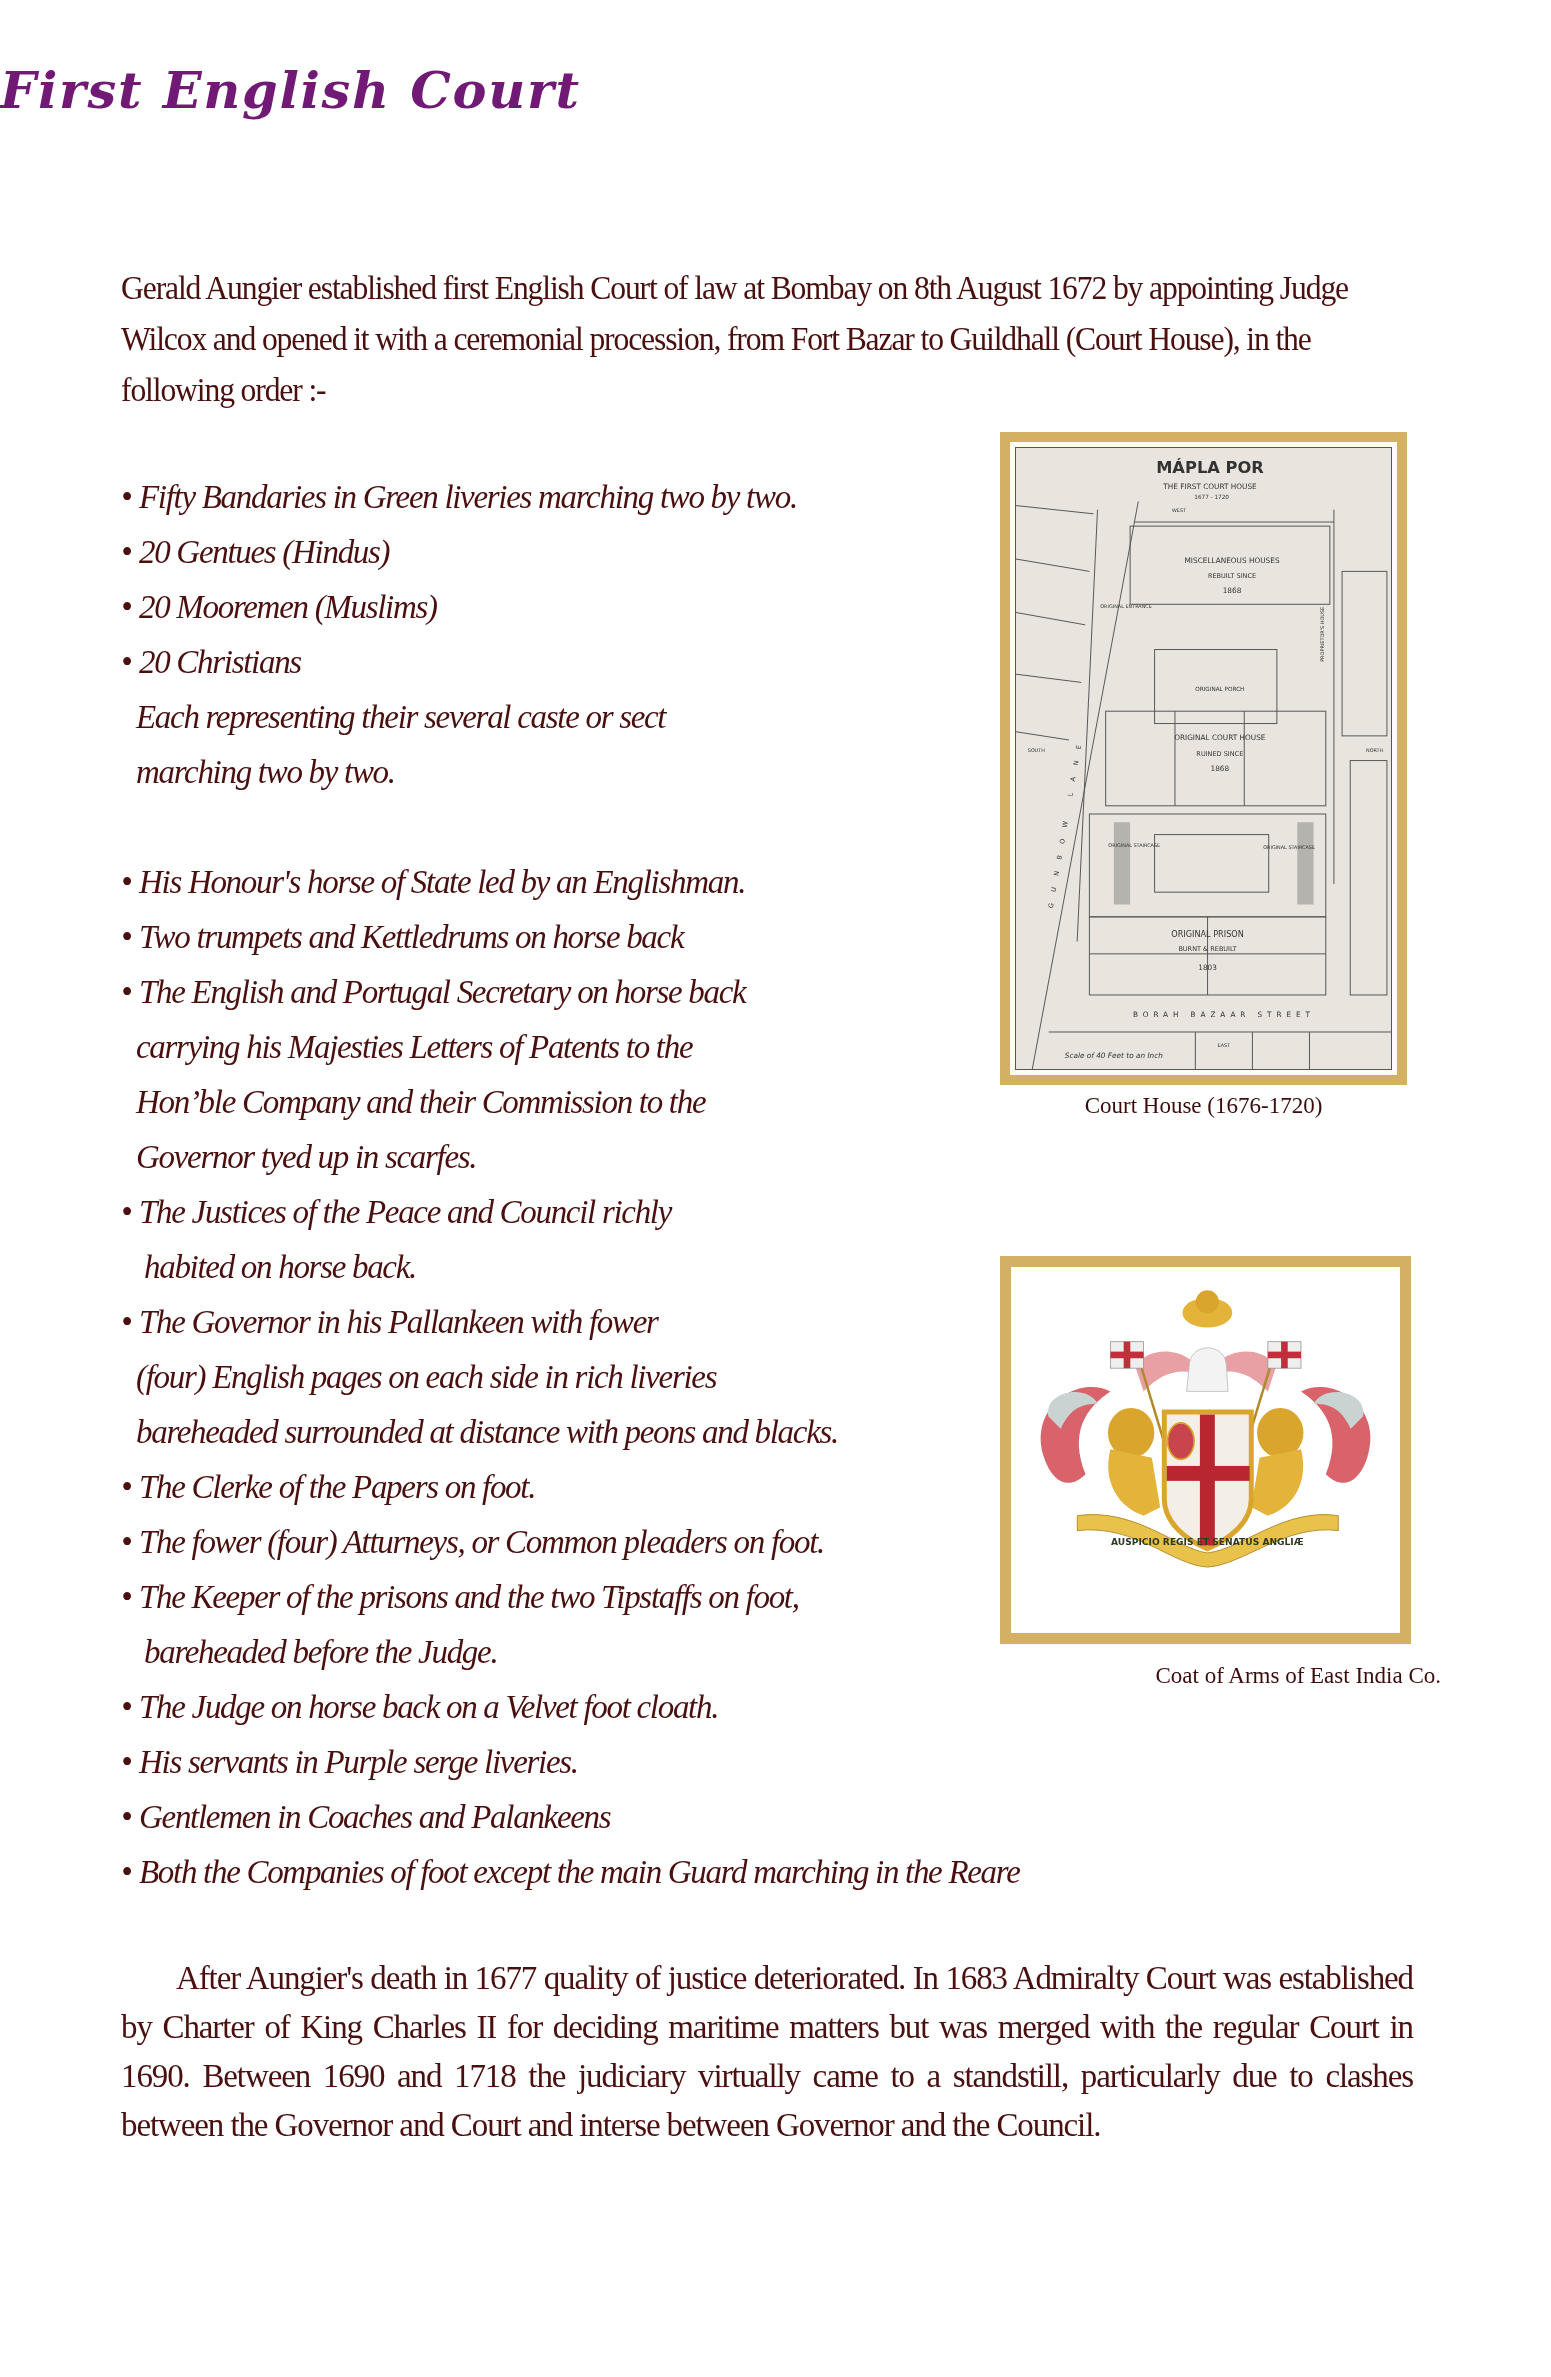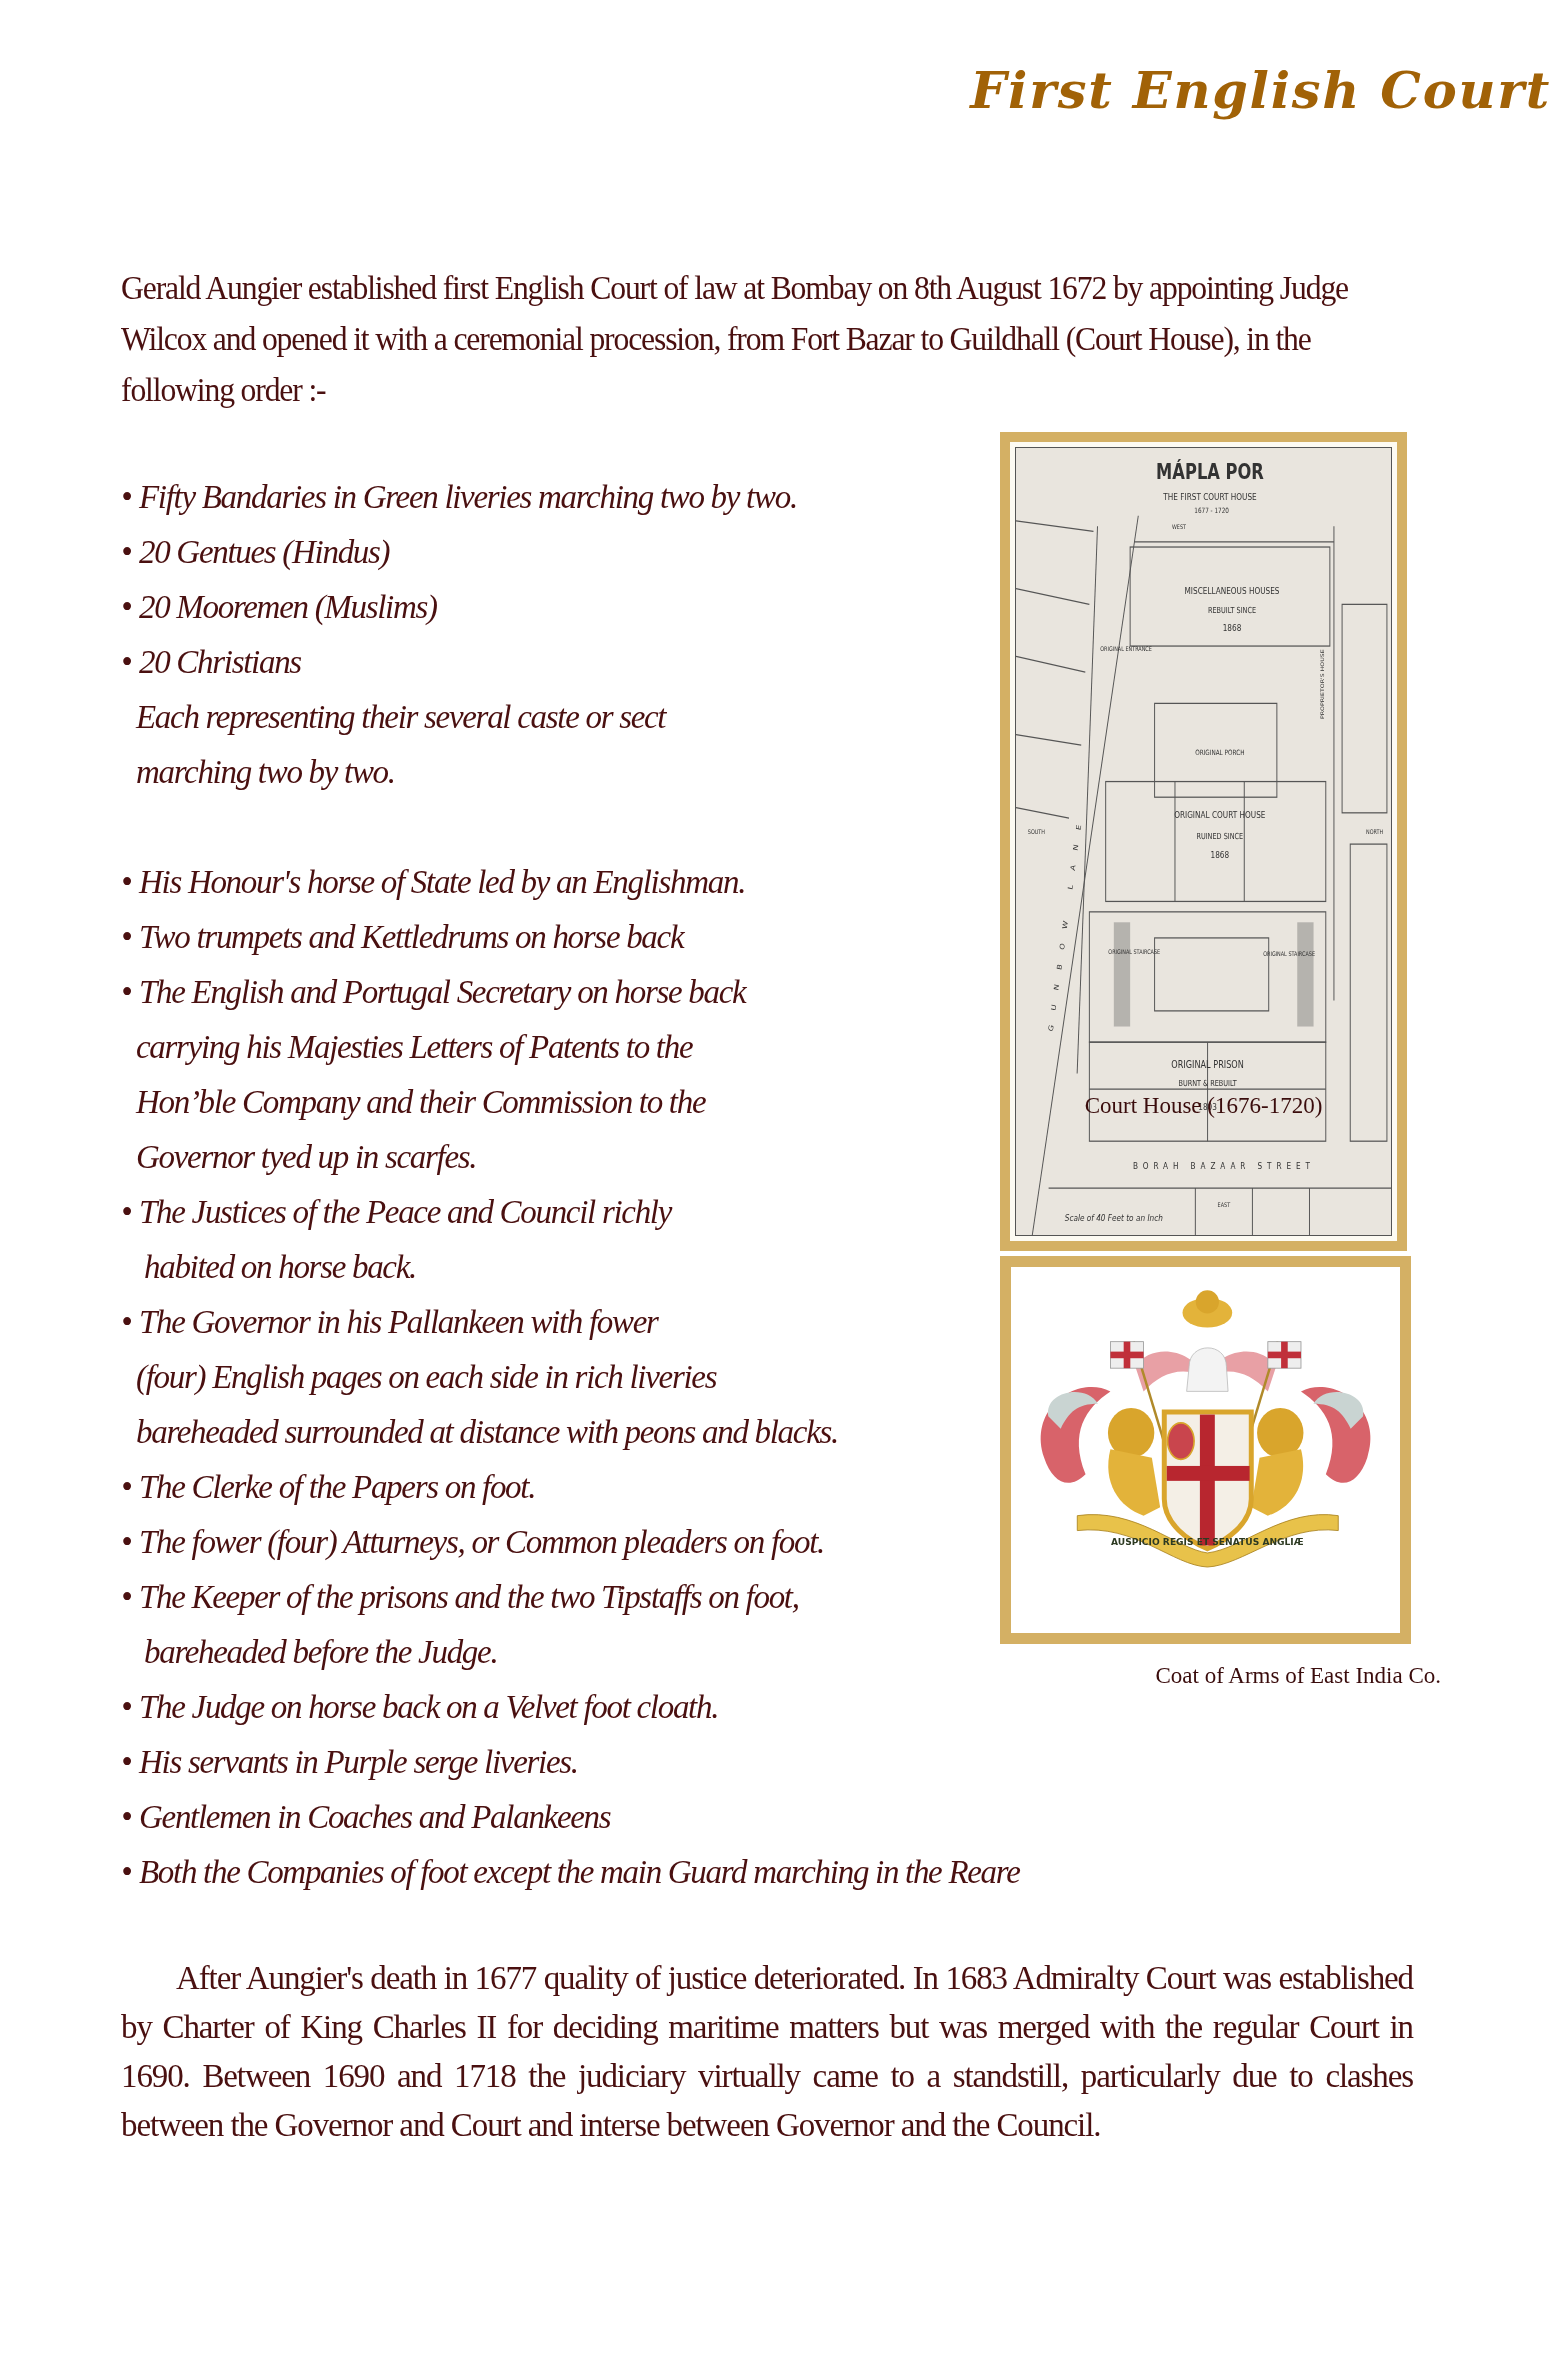--- a/index.html
+++ b/index.html
@@ -2,24 +2,24 @@
 <html style="font-size:13.2px"><head>
 <meta charset="utf-8">
 <style>
   html, body { margin: 0; padding: 0; background: #ffffff; }
   body {
     width: 1551px; height: 2377px; position: relative; overflow: hidden;
     font-family: "Liberation Serif", "DejaVu Serif", serif;
     color: #4a1010;
   }
   .title {
-    position: absolute; left: 0; top: 60px; width: 1551px; text-align: right;
+    position: absolute; left: 0; top: 60px; width: 1551px; text-align: left;
     font-family: "DejaVu Serif", "Liberation Serif", serif;
     font-weight: bold; font-style: italic;
-    font-size: 51px; letter-spacing: 1.7px; color: #a16207;
+    font-size: 51px; letter-spacing: 1.7px; color: #701a75;
   }
   .intro {
     position: absolute; left: 121px; top: 263px; width: 1292px;
     font-size: 33px; line-height: 51px; letter-spacing: -1.2px;
     transform: scaleX(0.96); transform-origin: left top;
   }
   .intro p { margin: 0; }
   .list {
     position: absolute; left: 121px; top: 470px; width: 1077px;
     font-size: 33px; line-height: 55px; letter-spacing: -1.3px; font-style: italic;
@@ -85,21 +85,21 @@
     <div class="line"><span class="bullet">•</span><span>The Clerke of the Papers on foot.</span></div>
     <div class="line"><span class="bullet">•</span><span>The fower (four) Atturneys, or Common pleaders on foot.</span></div>
     <div class="line"><span class="bullet">•</span><span>The Keeper of the prisons and the two Tipstaffs on foot,</span></div>
     <div class="line indent2"><span>bareheaded before the Judge.</span></div>
     <div class="line"><span class="bullet">•</span><span>The Judge on horse back on a Velvet foot cloath.</span></div>
     <div class="line"><span class="bullet">•</span><span>His servants in Purple serge liveries.</span></div>
     <div class="line"><span class="bullet">•</span><span>Gentlemen in Coaches and Palankeens</span></div>
     <div class="line"><span class="bullet">•</span><span>Both the Companies of foot except the main Guard marching in the Reare</span></div>
   </div>
 
-<div class="frame" style="left:1000px; top:432px; width:407px; height:819px;">
+<div class="frame" style="left:1000px; top:432px; width:407px; height:653px;">
   <div class="frame-inner">
     <div class="map">
       <svg viewBox="0 0 460 755" preserveAspectRatio="none">
         <g fill="none" stroke="#555" stroke-width="1.2">
 
           <line x1="150" y1="65" x2="20" y2="755"></line>
           <line x1="100" y1="75" x2="75" y2="600"></line>
 
           <line x1="0" y1="70" x2="95" y2="80"></line>
           <line x1="0" y1="135" x2="90" y2="150"></line>

